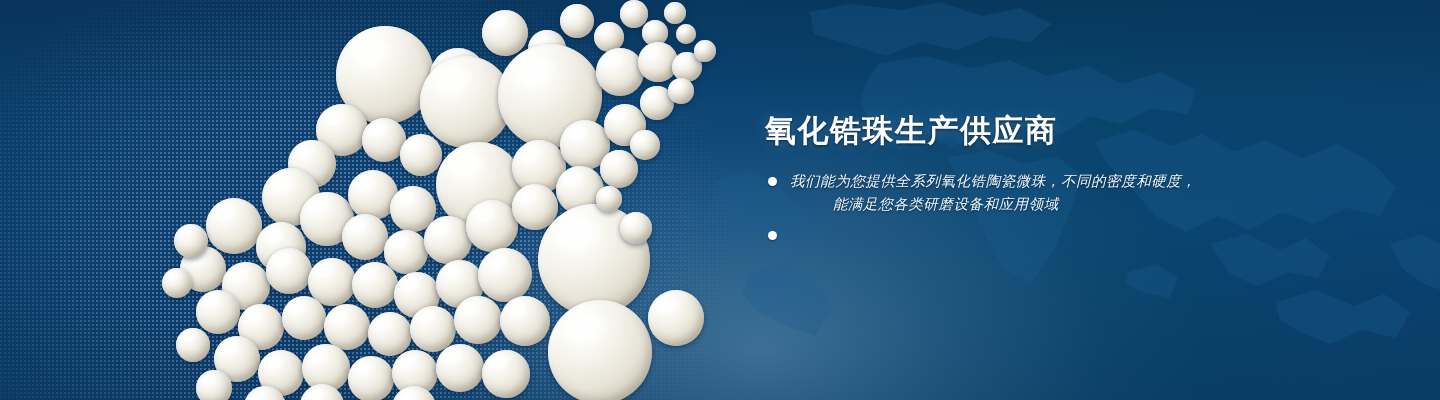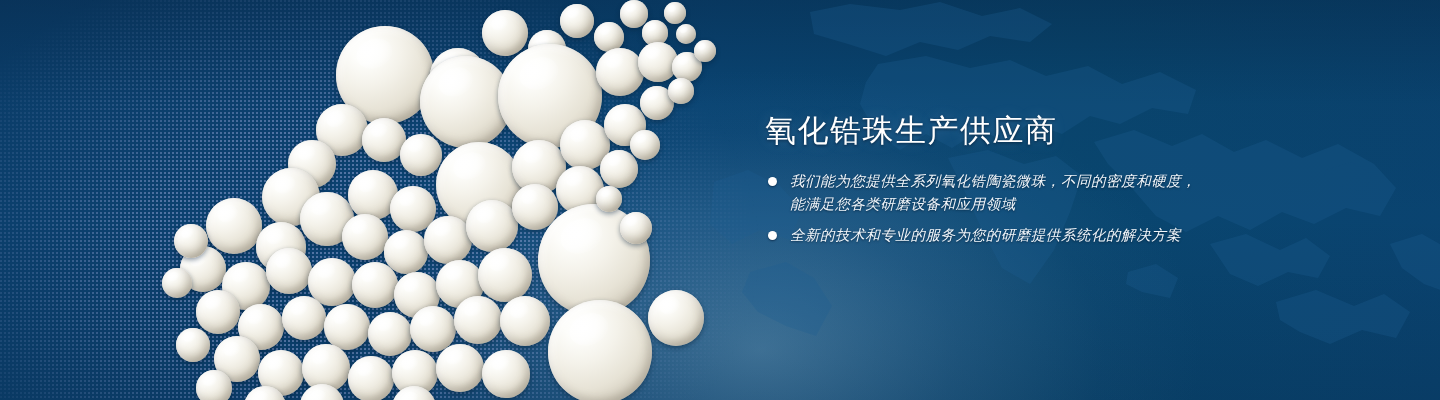--- a/index.html
+++ b/index.html
@@ -60,40 +60,40 @@
     border-radius:50%;
     background:radial-gradient(ellipse at 40% 40%, rgba(255,255,255,0.98) 0%, rgba(255,255,255,0.55) 45%, rgba(255,255,255,0) 80%);
     transform:rotate(-22deg);
   }
 
   
   .content { position:absolute; left:765px; top:0; width:620px; height:400px; }
 
   .title {
     position:absolute; left:0; top:110px;
-    font-size:31px; font-weight:400; letter-spacing:1.5px;
+    font-size:31px; font-weight:700; letter-spacing:1.5px;
     color:#ffffff;
     text-shadow:0 1px 3px rgba(3,24,48,0.75), 0 0 14px rgba(180,215,245,0.22);
     white-space:nowrap;
   }
 
   .bullets { position:absolute; left:3px; top:170px; width:610px;font-style:italic; }
   .bullet-row { display:flex; align-items:flex-start; margin-bottom:8px; }
   .bullet-dot {
     flex:0 0 auto;
     width:9px; height:9px; border-radius:50%;
     background:#ffffff; margin-top:7px; margin-right:13px;
     box-shadow:0 1px 2px rgba(3,24,48,0.6);
   }
   .bullet-text {
     font-size:14.5px; line-height:23px; color:#f2f6fa;
     letter-spacing:0.55px;
     text-shadow:0 1px 2px rgba(3,24,48,0.65);
   }
-  .bullet-text .ln2 { display:block; }
+  .bullet-text .ln2 { display:block;margin-left:43px; }
 </style>
 </head>
 <body>
 
 <div class="banner">
 
   <div class="bg-base"></div>
   <div class="bg-vert"></div>
 
   <svg class="worldmap" viewBox="0 0 800 430">
@@ -211,22 +211,19 @@
       <div class="bullet-row">
         <span class="bullet-dot"></span>
         <span class="bullet-text">
           <span>我们能为您提供全系列氧化锆陶瓷微珠，不同的密度和硬度，</span>
           <span class="ln2">能满足您各类研磨设备和应用领域</span>
         </span>
       </div>
 
       <div class="bullet-row">
         <span class="bullet-dot"></span>
-        <span class="bullet-text">
-          <span>全新的技术和专业的服务为您的研磨提供系统化的解决方案</span>
-        </span>
       </div>
 
 
     </div>
   </div>
 
 </div>
 
 </body></html>

